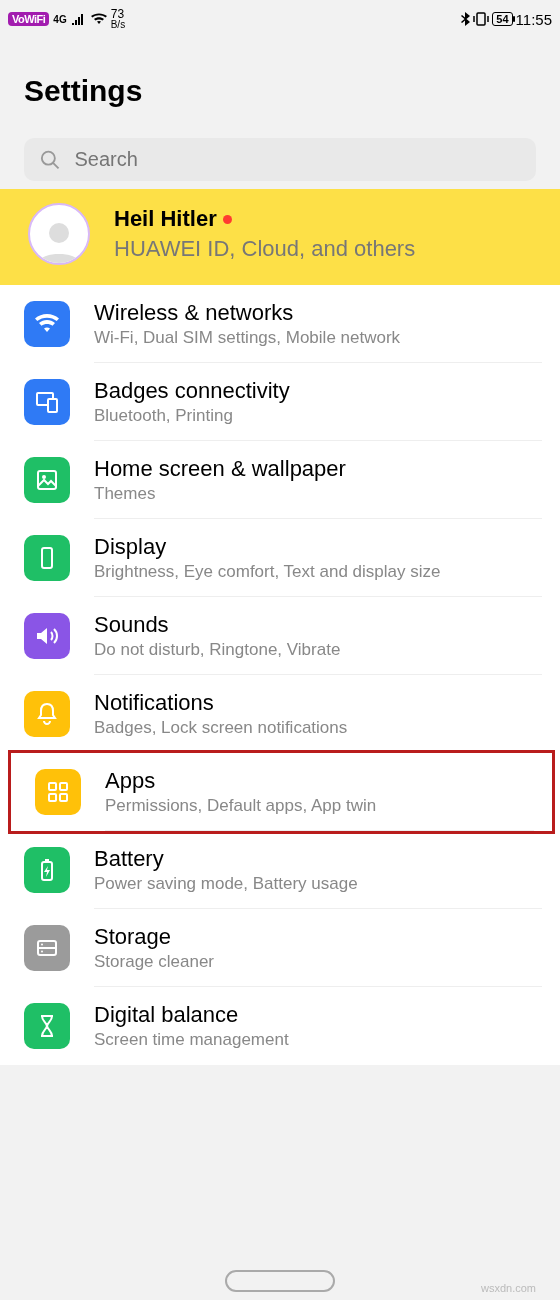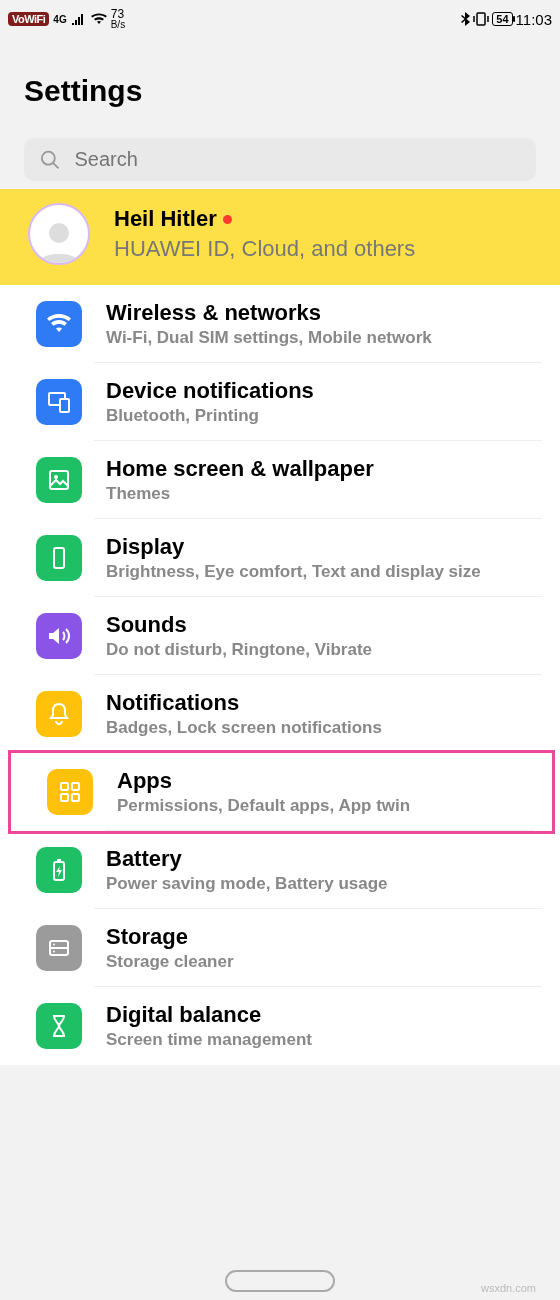--- a/index.html
+++ b/index.html
@@ -1,48 +1,48 @@
 <!DOCTYPE html>
 <html><head>
 <meta charset="utf-8">
 <style>
   * { margin: 0; padding: 0; box-sizing: border-box; font-family: -apple-system, 'Helvetica Neue', Arial, sans-serif; }
   body { width: 560px; height: 1300px; background: #f2f2f2; color: #000; overflow: hidden; }
 
   .statusbar { display: flex; align-items: center; justify-content: space-between; padding: 6px 8px 2px 8px; height: 34px; font-size: 13px; }
   .status-left { display: flex; align-items: center; gap: 4px; }
   .status-right { display: flex; align-items: center; gap: 3px; }
-  .vowifi-badge { background:#7f1d1d; color:#fff; border-radius:4px; padding:1px 4px; font-size:11px; font-weight:600; letter-spacing:-0.5px;}
+  .vowifi-badge { background:#a21caf; color:#fff; border-radius:4px; padding:1px 4px; font-size:11px; font-weight:600; letter-spacing:-0.5px;}
   .speed { display:flex; flex-direction:column; line-height:1; font-size:10px; align-items:flex-start; }
   .speed .top{font-size:12px;}
   .batt-box{border:1.5px solid #000;border-radius:3px;padding:0 3px;font-size:11px;position:relative;font-weight:bold;}
   .batt-box:after{content:"";position:absolute;right:-3px;top:3px;width:2px;height:6px;background:#000;border-radius:1px;}
 
   .page-title { font-size: 30px; font-weight: 700; padding: 40px 24px 30px 24px; }
 
   .search-box { margin: 0 24px 8px 24px; background: #e9e9e9; border-radius: 10px; display: flex; align-items: center; padding: 10px 16px; }
   .search-box input { border: none; background: transparent; font-size: 20px; color: #888; width: 100%; outline: none; }
   .search-icon { margin-right: 14px; }
 
   .account-row { display: flex; align-items: center; padding: 14px 18px 20px 28px; background:#fde047; }
   .avatar { width: 62px; height: 62px; border-radius: 50%; border: 2px solid #d8b8f8; display:flex;align-items:flex-end;justify-content:center;overflow:hidden;background:#fff;}
   .account-text { margin-left: 24px; }
   .account-name { font-size: 22px; font-weight: 700; display:flex;align-items:center;gap:6px;}
   .red-dot{width:9px;height:9px;background:#ff3b30;border-radius:50%;}
   .account-sub { font-size: 22px; color: #777; margin-top: 4px; }
 
   .list { background: #fff; }
-  .row { display: flex; align-items: center; padding: 15px 18px 15px 36px; position: relative; font-weight: bold; }
+  .row { display: flex; align-items: center; padding: 15px 18px 15px 24px; position: relative; }
   .row .icn { width: 46px; height: 46px; border-radius: 10px; display:flex;align-items:center;justify-content:center;flex-shrink:0; }
   .row .txt { margin-left: 24px; flex:1; min-width:0;}
   .row .t { font-size: 22px; color:#000; }
   .row .s { font-size: 17px; color: #888; margin-top: 2px; }
   .divider { position:absolute; bottom:0; left:94px; right:18px; height:1px; background:#eee; }
 
-  .highlight { border: 3px solid #ec4899; margin: -3px 5px -3px 8px; }
+  .highlight { border: 3px solid #b91c1c; margin: -3px 5px -3px 8px; }
 
   .watermark{position:absolute;bottom:6px;right:24px;font-size:11px;color:#bbb;text-align:right;}
 
   .navpill{position:absolute;bottom:8px;left:50%;transform:translateX(-50%);width:110px;height:22px;border:2px solid #aaa;border-radius:14px;}
 
   
   .bg-blue{background:#2f7af5;} .bg-green{background:#1fbf66;} .bg-purple{background:#8a55e6;} .bg-yellow{background:#ffc109;} .bg-grey{background:#9b9b9b;}
 </style>
 </head>
 <body>
@@ -64,21 +64,21 @@
   </div>
   <div class="status-right">
     <svg width="10" height="14" viewBox="0 0 10 14">
         <path d="M5 0v5.5L2 3 1 4l3.5 3L1 10l1 1 3-2.5V14l5-4-3.5-3L10 4z" fill="#000"></path>
       </svg>
     <svg width="16" height="14" viewBox="0 0 16 14">
         <rect x="4" y="1" width="8" height="12" rx="1" fill="none" stroke="#000" stroke-width="1.5"></rect>
         <path d="M1 4v6M15 4v6" stroke="#000" stroke-width="1.5"></path>
       </svg>
     <span class="batt-box">54</span>
-    <span style="font-size:15px;">11:03</span>
+    <span style="font-size:15px;">11:55</span>
   </div>
 </div>
 
 <div class="page-title">Settings</div>
 
 <div class="search-box">
   <svg class="search-icon" width="22" height="22" viewBox="0 0 22 22">
       <circle cx="9" cy="9" r="7" fill="none" stroke="#999" stroke-width="2"></circle>
       <line x1="14" y1="14" x2="20" y2="20" stroke="#999" stroke-width="2"></line>
     </svg>
@@ -115,21 +115,21 @@
       <div class="divider"></div>
     </div>
     <div class="row">
       <div class="icn bg-blue">
         <svg width="28" height="28" viewBox="0 0 28 28">
           <rect x="4" y="5" width="16" height="12" rx="1" fill="none" stroke="#fff" stroke-width="2"></rect>
           <rect x="15" y="11" width="9" height="13" rx="1" fill="#2f7af5" stroke="#fff" stroke-width="2"></rect>
         </svg>
       </div>
       <div class="txt">
-        <div class="t">Device notifications</div>
+        <div class="t">Badges connectivity</div>
         <div class="s">Bluetooth, Printing</div>
       </div>
       <div class="divider"></div>
     </div>
     <div class="row">
       <div class="icn bg-green">
         <svg width="28" height="28" viewBox="0 0 28 28">
           <rect x="5" y="5" width="18" height="18" rx="2" fill="none" stroke="#fff" stroke-width="2"></rect>
           <circle cx="11" cy="11" r="2" fill="#fff"></circle>
           <path d="M5 20l6-6 4 4 3-3 5 5" fill="none" stroke="#fff" stroke-width="2"></path>

